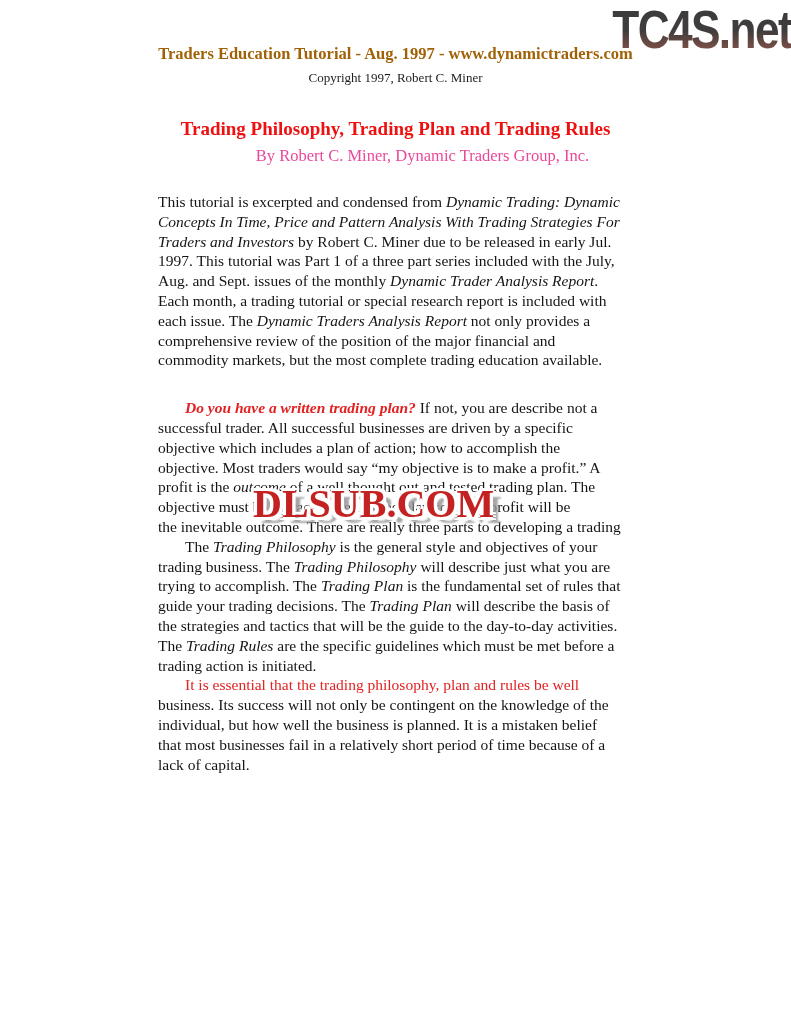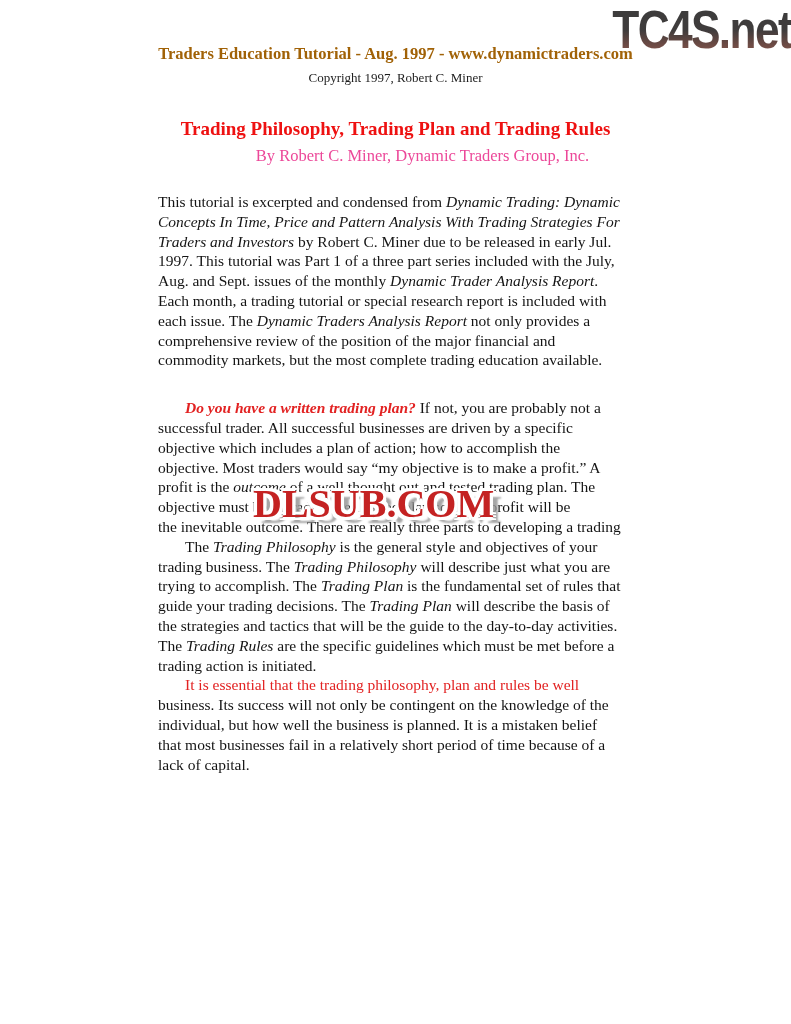--- a/index.html
+++ b/index.html
@@ -131,21 +131,21 @@
         <div class="line"><span class="ital">Concepts In Time, Price and Pattern Analysis With Trading Strategies For</span></div>
         <div class="line"><span class="ital">Traders and Investors</span><span> by Robert C. Miner due to be released in early Jul.</span></div>
         <div class="line"><span>1997. This tutorial was Part 1 of a three part series included with the July,</span></div>
         <div class="line"><span>Aug. and Sept. issues of the monthly </span><span class="ital">Dynamic Trader Analysis Report</span><span>.</span></div>
         <div class="line"><span>Each month, a trading tutorial or special research report is included with</span></div>
         <div class="line"><span>each issue. The </span><span class="ital">Dynamic Traders Analysis Report</span><span> not only provides a</span></div>
         <div class="line"><span>comprehensive review of the position of the major financial and</span></div>
         <div class="line"><span>commodity markets, but the most complete trading education available.</span></div>
       </div>
       <div class="para gap-before">
-        <div class="line first-indented"><span class="red bold ital">Do you have a written trading plan?</span><span> If not, you are probably not a</span></div>
+        <div class="line first-indented"><span class="red bold ital">Do you have a written trading plan?</span><span> If not, you are describe not a</span></div>
         <div class="line"><span>successful trader. All successful businesses are driven by a specific</span></div>
         <div class="line"><span>objective which includes a plan of action; how to accomplish the</span></div>
         <div class="line"><span>objective. Most traders would say “my objective is to make a profit.” A</span></div>
         <div class="line"><span>profit is the </span><span class="ital">outcome</span><span> of a well thought out and tested trading plan. The</span></div>
         <div class="line"><span>objective must be to trade a well tested plan so that a profit will be</span></div>
         <div class="line"><span>the inevitable outcome. There are really three parts to developing a trading</span></div>
       </div>
       <div class="para">
         <div class="line first-indented"><span>The </span><span class="ital">Trading Philosophy</span><span> is the general style and objectives of your</span></div>
         <div class="line"><span>trading business. The </span><span class="ital">Trading Philosophy</span><span> will describe just what you are</span></div>

